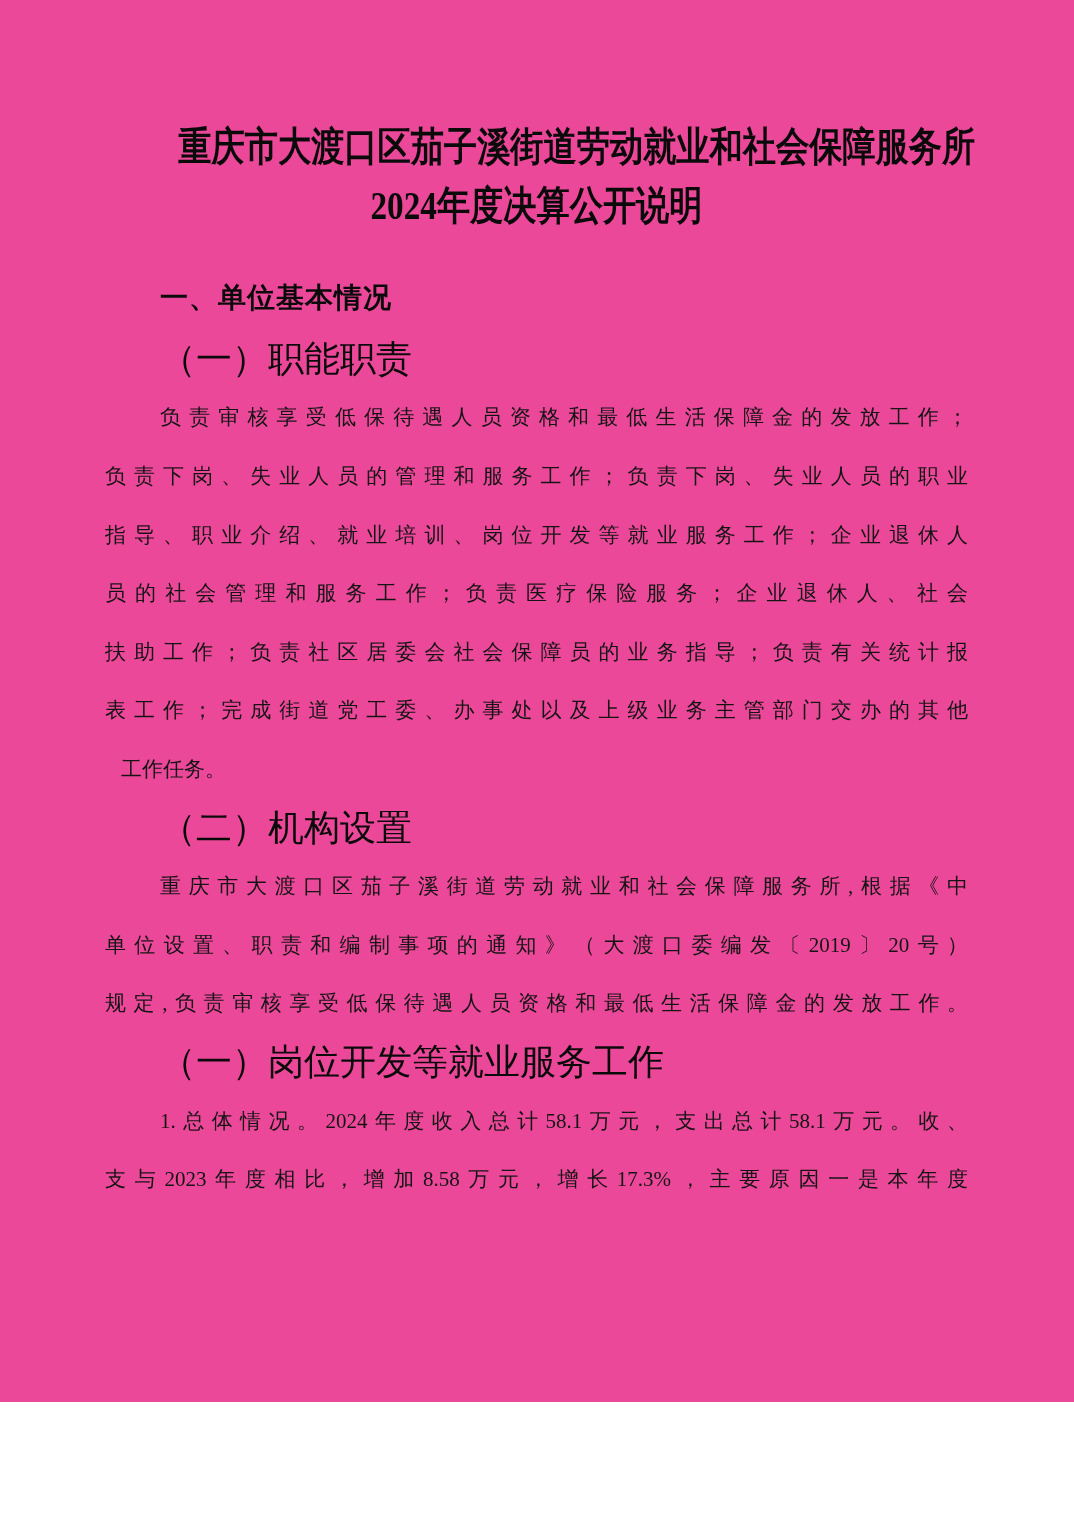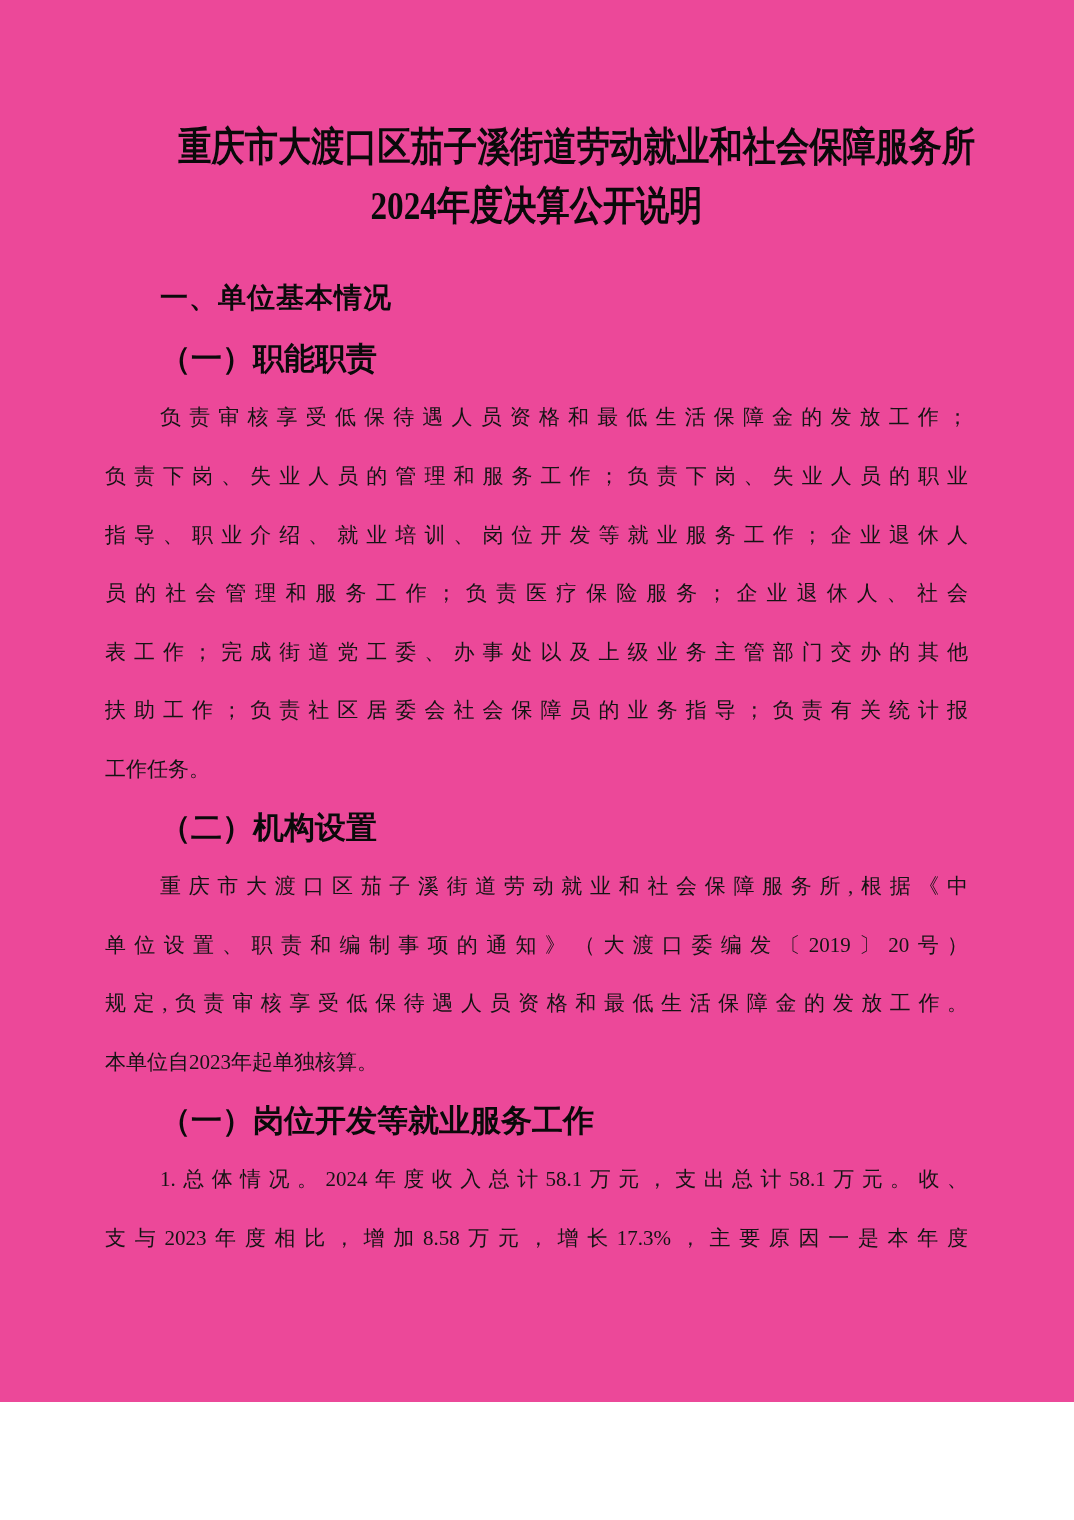--- a/index.html
+++ b/index.html
@@ -24,31 +24,31 @@
   }
   .title-gap { height: 36px; }
   .line { height: 58.6px; line-height: 58.6px; }
   .h1 {
     font-family: Liberation Mono, monospace;
     font-weight: 700; font-size: 28px;
     text-indent: 55px; letter-spacing: 1px;
   }
   .h2 {
     font-family: "Liberation Serif", "DejaVu Serif", serif;
-    font-weight: 700; font-size: 31px;
+    font-weight: 400; font-size: 36px;
     text-indent: 55px;
   }
   .body-line {
     font-size: 21px;
     color: #141414;
     text-align: justify;
     text-align-last: justify;
   }
   .body-line.indent { text-indent: 55px; }
-  .body-line.last { text-align-last: left; }
+  .body-line.last { text-align-last: left; margin-left: 16px; }
   .page-num {
     position: absolute; left: 0; right: 0; top: 1434px;
     text-align: center; font-size: 23px; color: #111;
   }
 </style>
 </head>
 <body>
 
 <div class="page">
 
@@ -59,32 +59,31 @@
 
   <div class="line h1">一、单位基本情况</div>
 
   <div class="line h2">（一）职能职责</div>
 
   <div>
     <div class="line body-line indent">负责审核享受低保待遇人员资格和最低生活保障金的发放工作；</div>
     <div class="line body-line">负责下岗、失业人员的管理和服务工作；负责下岗、失业人员的职业</div>
     <div class="line body-line">指导、职业介绍、就业培训、岗位开发等就业服务工作；企业退休人</div>
     <div class="line body-line">员的社会管理和服务工作；负责医疗保险服务；企业退休人、社会</div>
+    <div class="line body-line">扶助工作；负责社区居委会社会保障员的业务指导；负责有关统计报</div>
     <div class="line body-line">表工作；完成街道党工委、办事处以及上级业务主管部门交办的其他</div>
-    <div class="line body-line">扶助工作；负责社区居委会社会保障员的业务指导；负责有关统计报</div>
     <div class="line body-line last">工作任务。</div>
   </div>
 
   <div class="line h2">（二）机构设置</div>
 
   <div>
     <div class="line body-line indent">重庆市大渡口区茄子溪街道劳动就业和社会保障服务所,根据《中</div>
     <div class="line body-line">单位设置、职责和编制事项的通知》（大渡口委编发〔2019〕20号）</div>
     <div class="line body-line">规定,负责审核享受低保待遇人员资格和最低生活保障金的发放工作。</div>
-    <div class="line body-line last">本单位自2023年起单独核算。</div>
   </div>
 
 
   <div class="line h2">（一）岗位开发等就业服务工作</div>
 
   <div>
     <div class="line body-line indent">1.总体情况。2024年度收入总计58.1万元，支出总计58.1万元。收、</div>
     <div class="line body-line">支与2023年度相比，增加8.58万元，增长17.3%，主要原因一是本年度</div>
   </div>
 

